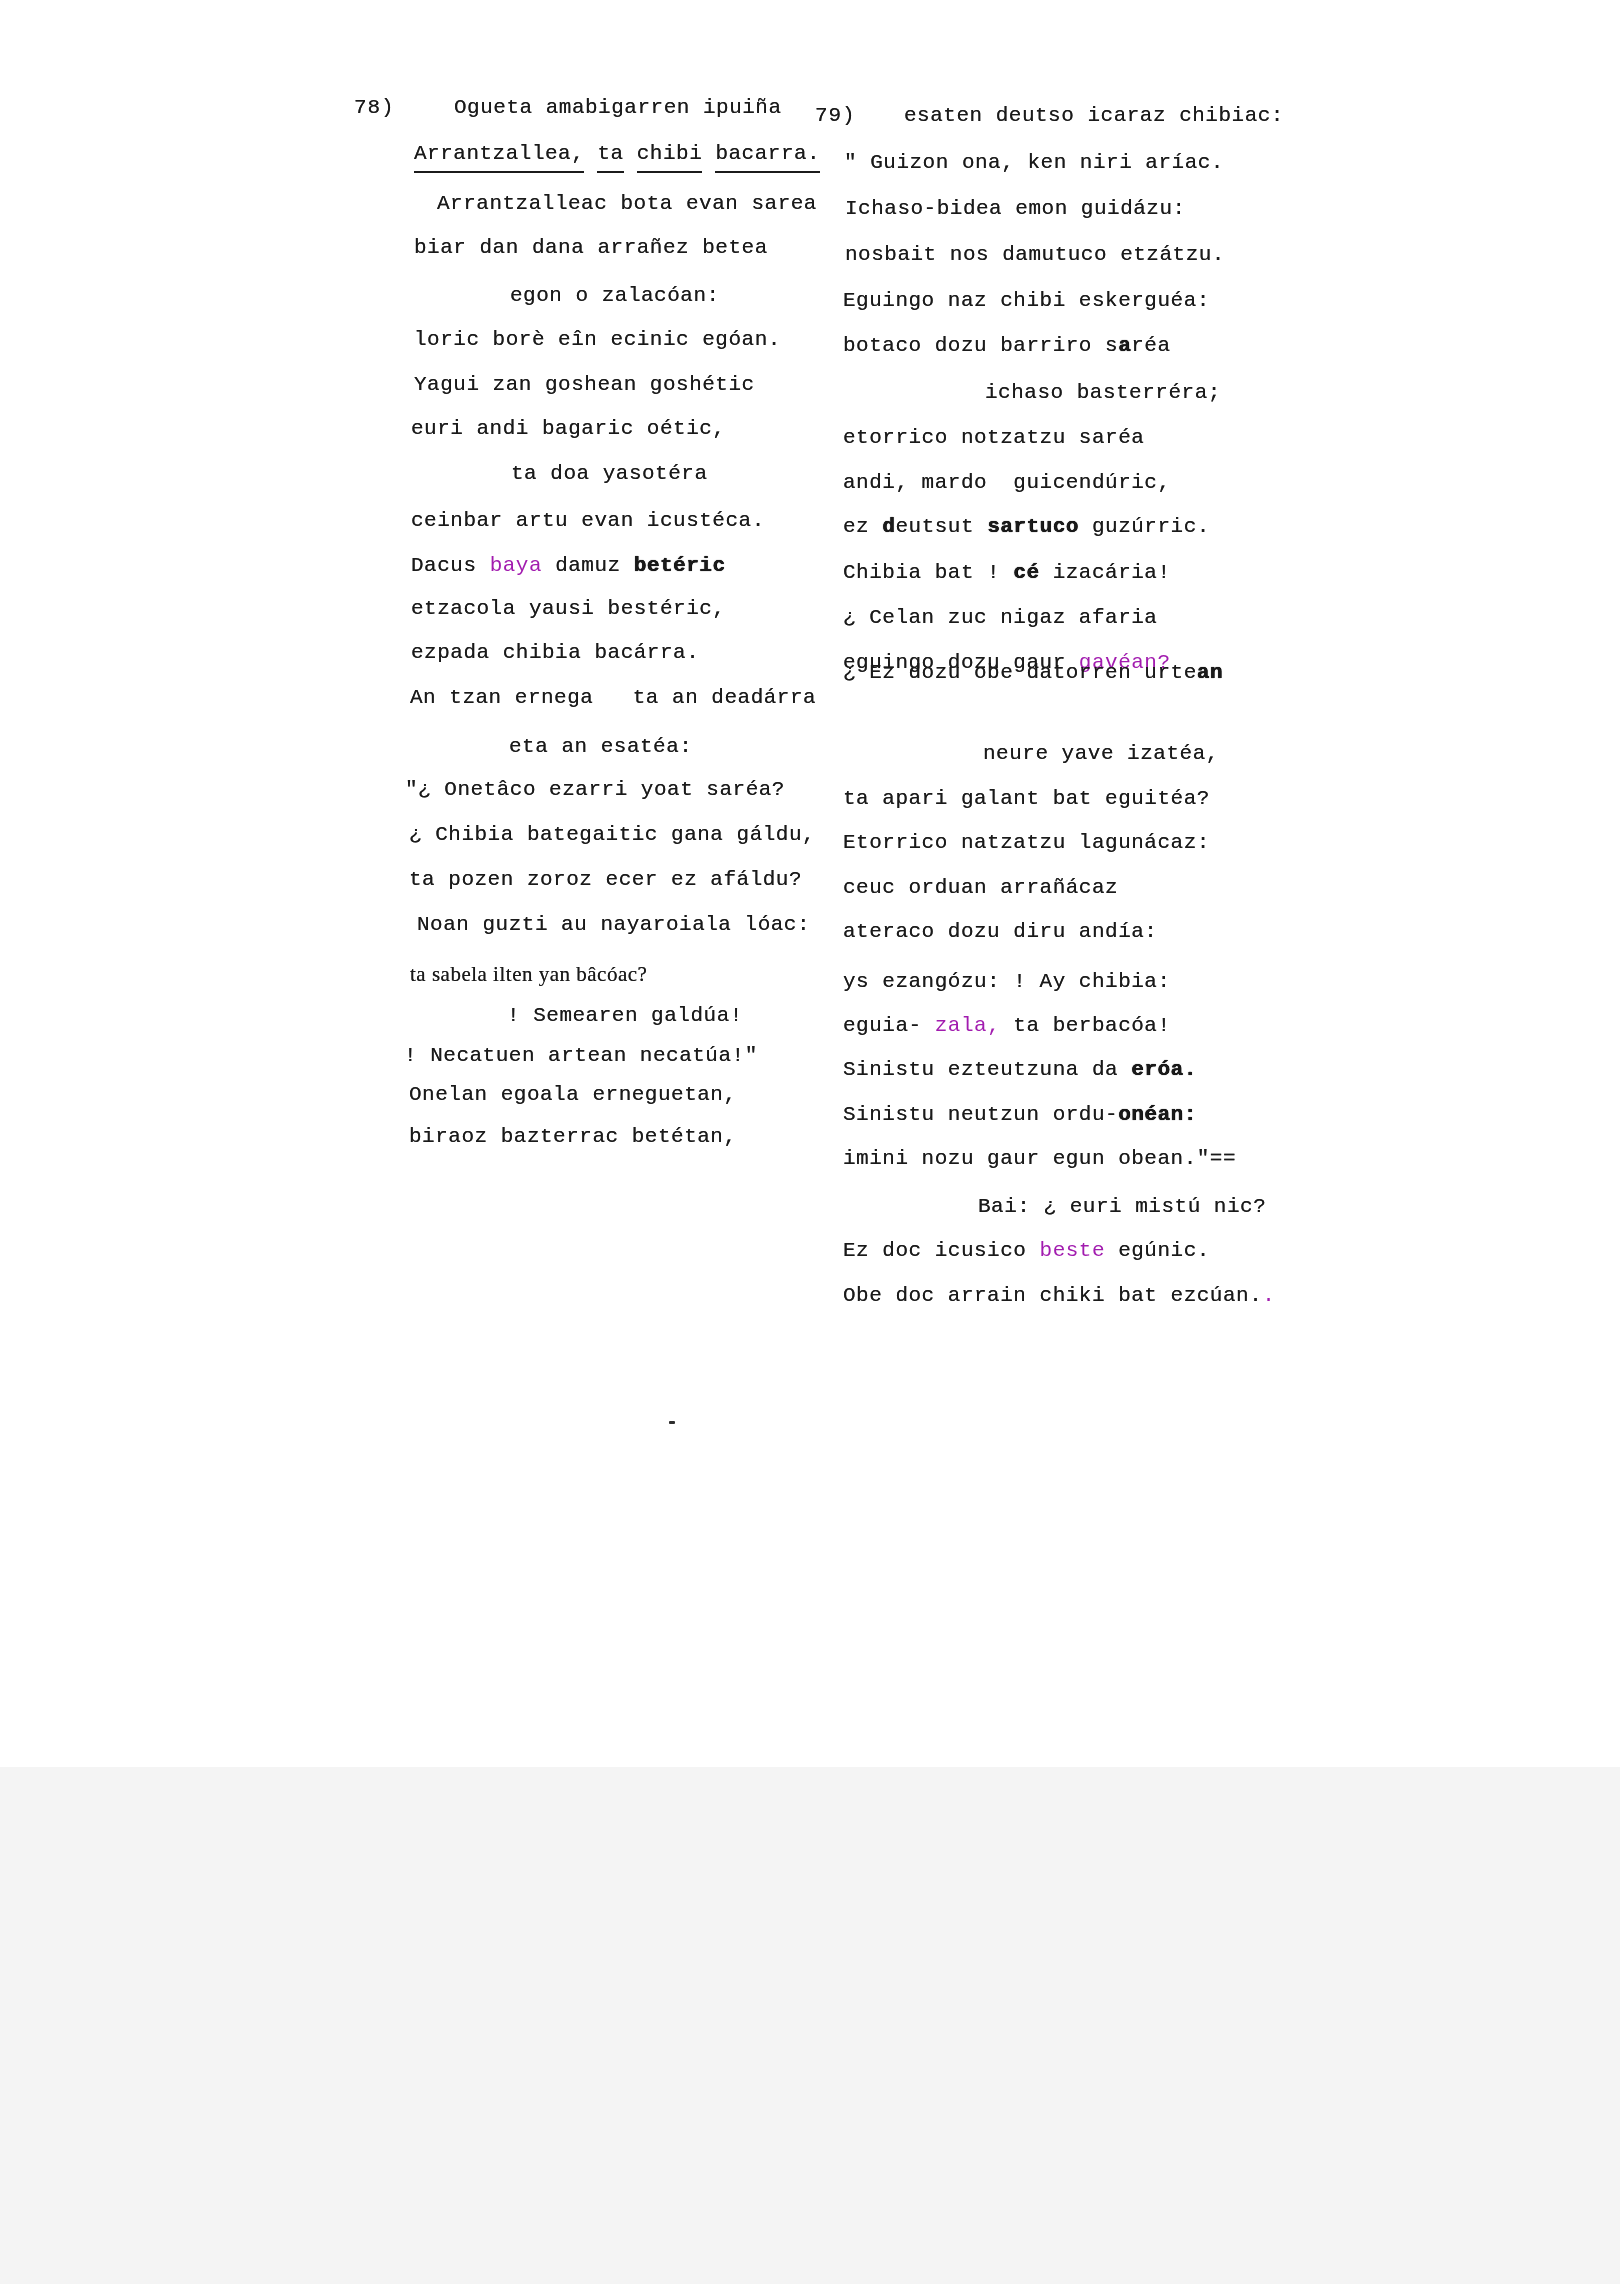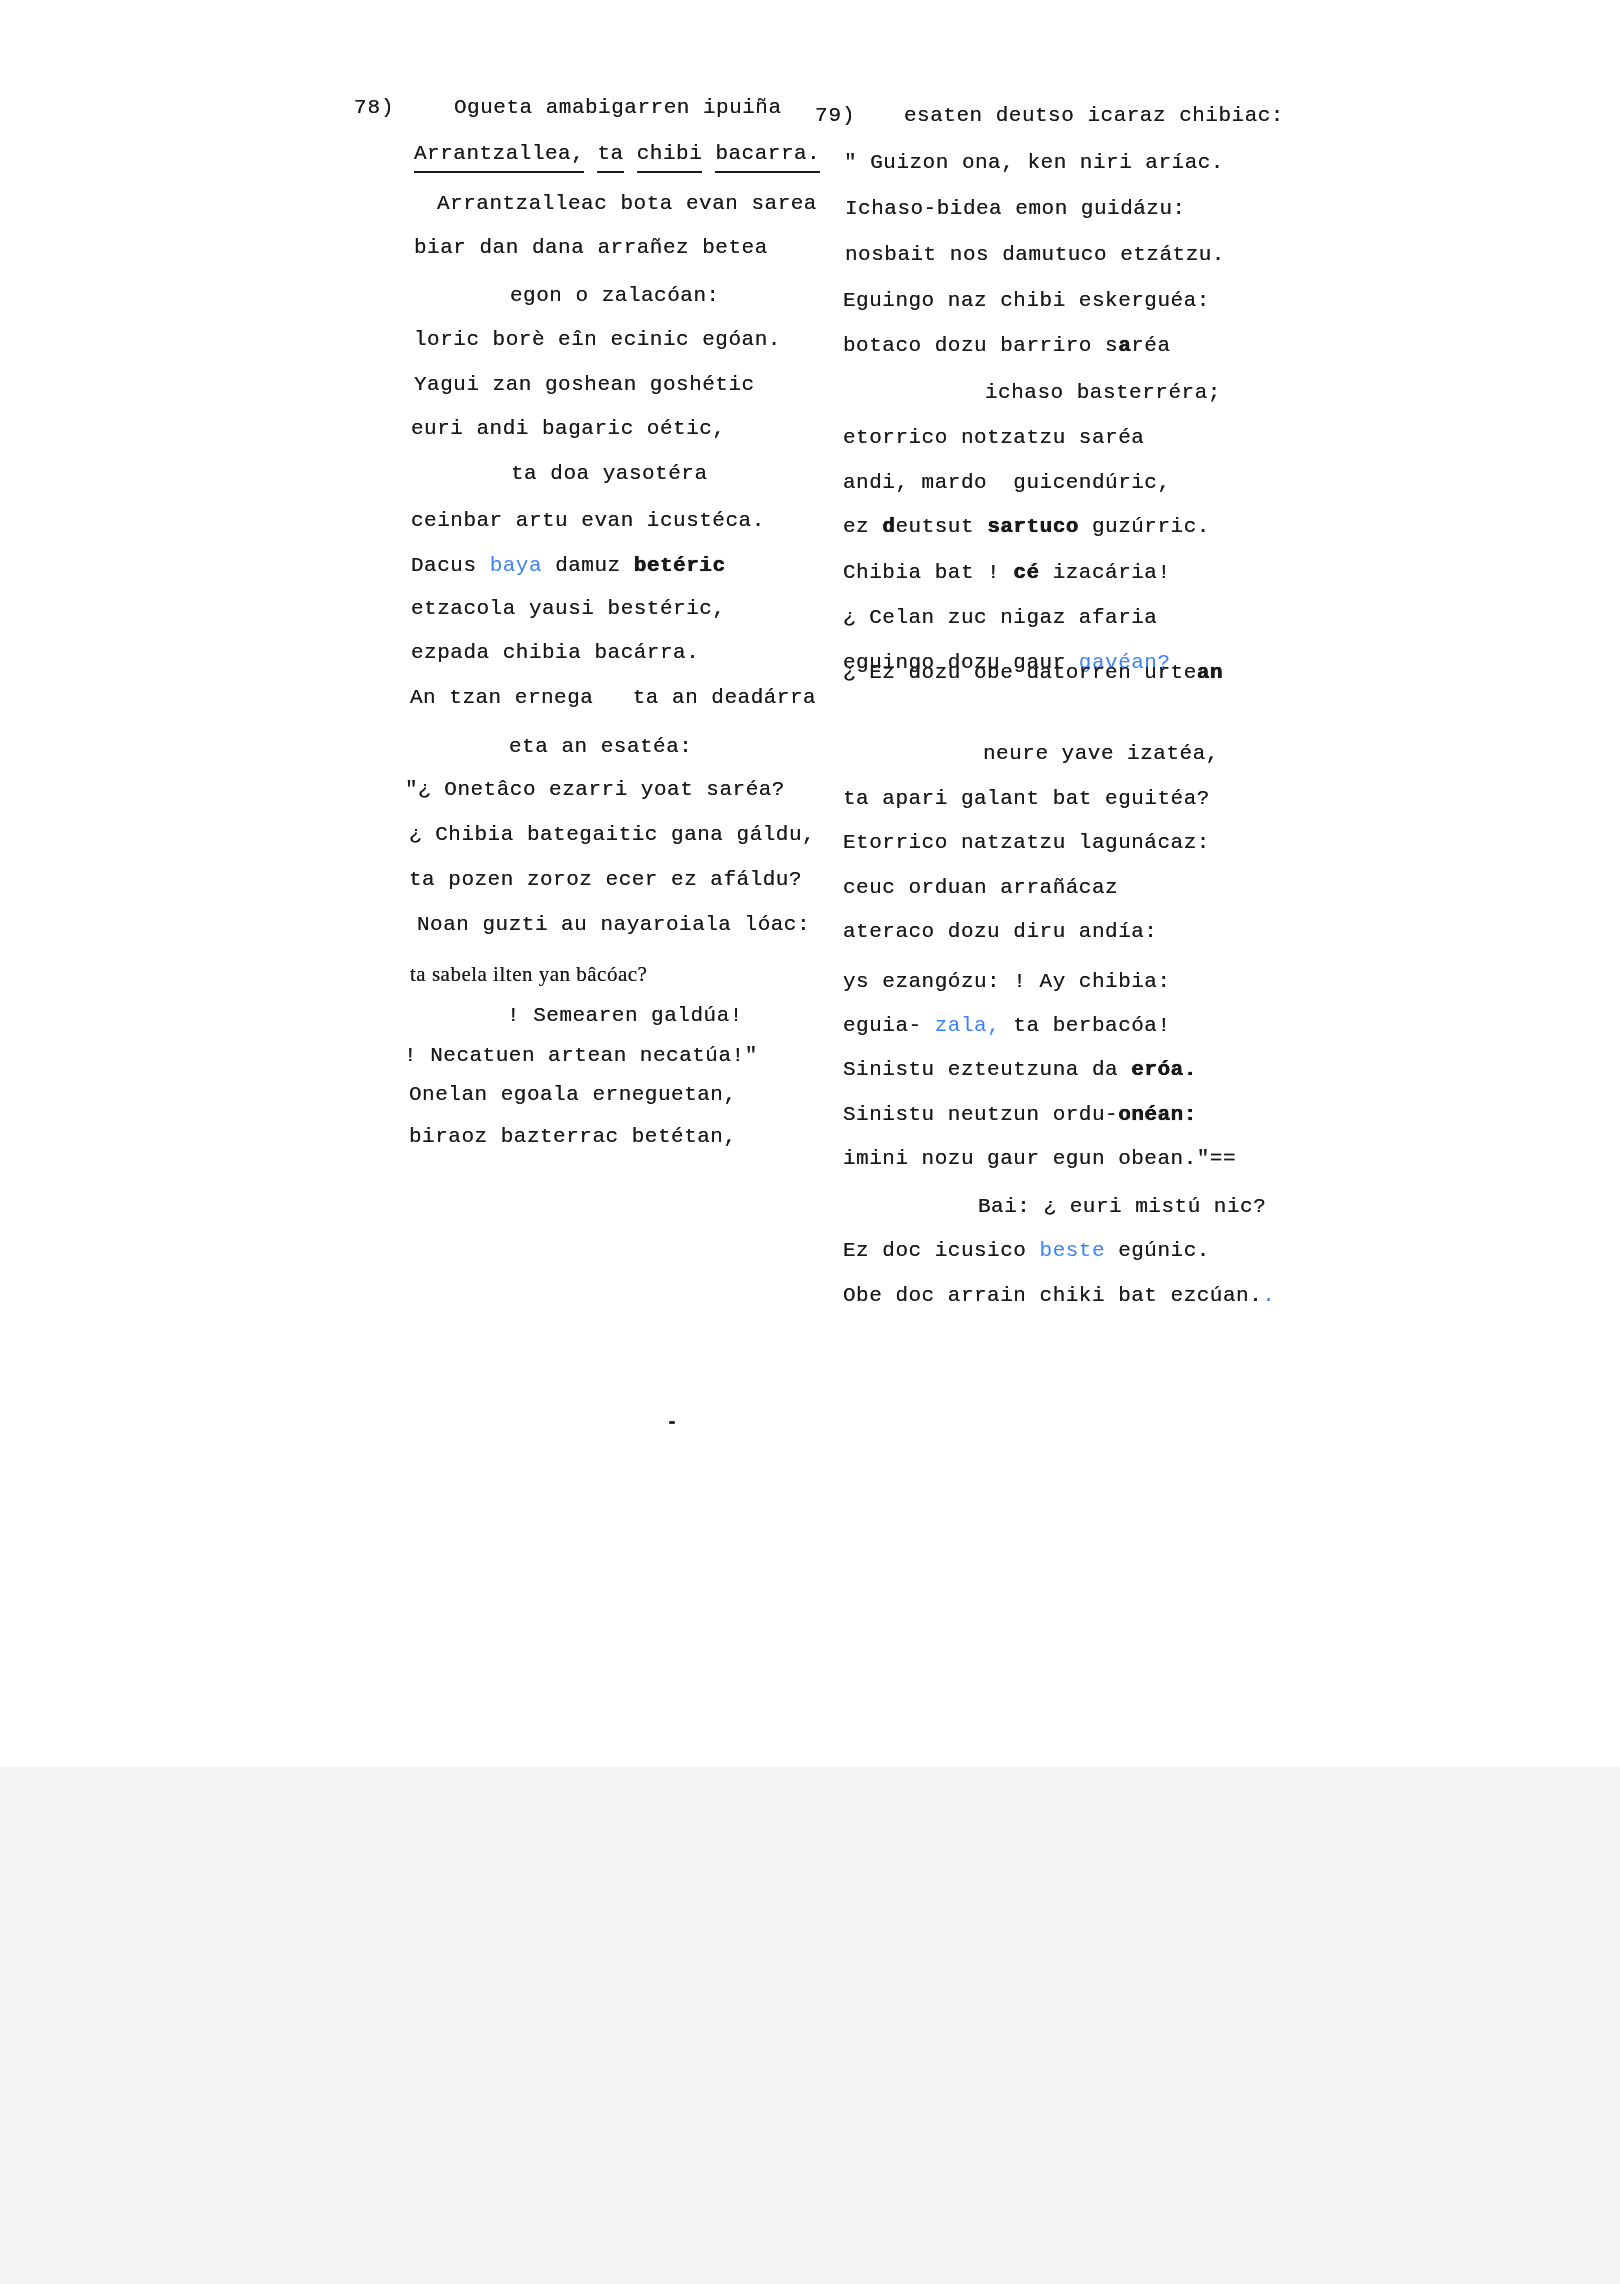--- a/index.html
+++ b/index.html
@@ -31,21 +31,21 @@
   .seg-bold {
     font-weight: bold;
     text-shadow: 0 0 0.9px rgba(0,0,0,0.9), 0.3px 0 0 #000;
   }
   .seg-underline {
     border-bottom: 2.8px solid #1b1b1b;
     padding-bottom: 6px;
     text-align: right;
   }
   .seg-faint {
-    color: #3b82f6;
+    color: #a21caf;
     text-shadow: none;
   }
   .speck {
     position: absolute;
     background: #2e2e2e;
     border-radius: 0.9px;
   }
 </style>
 </head>
 <body>

